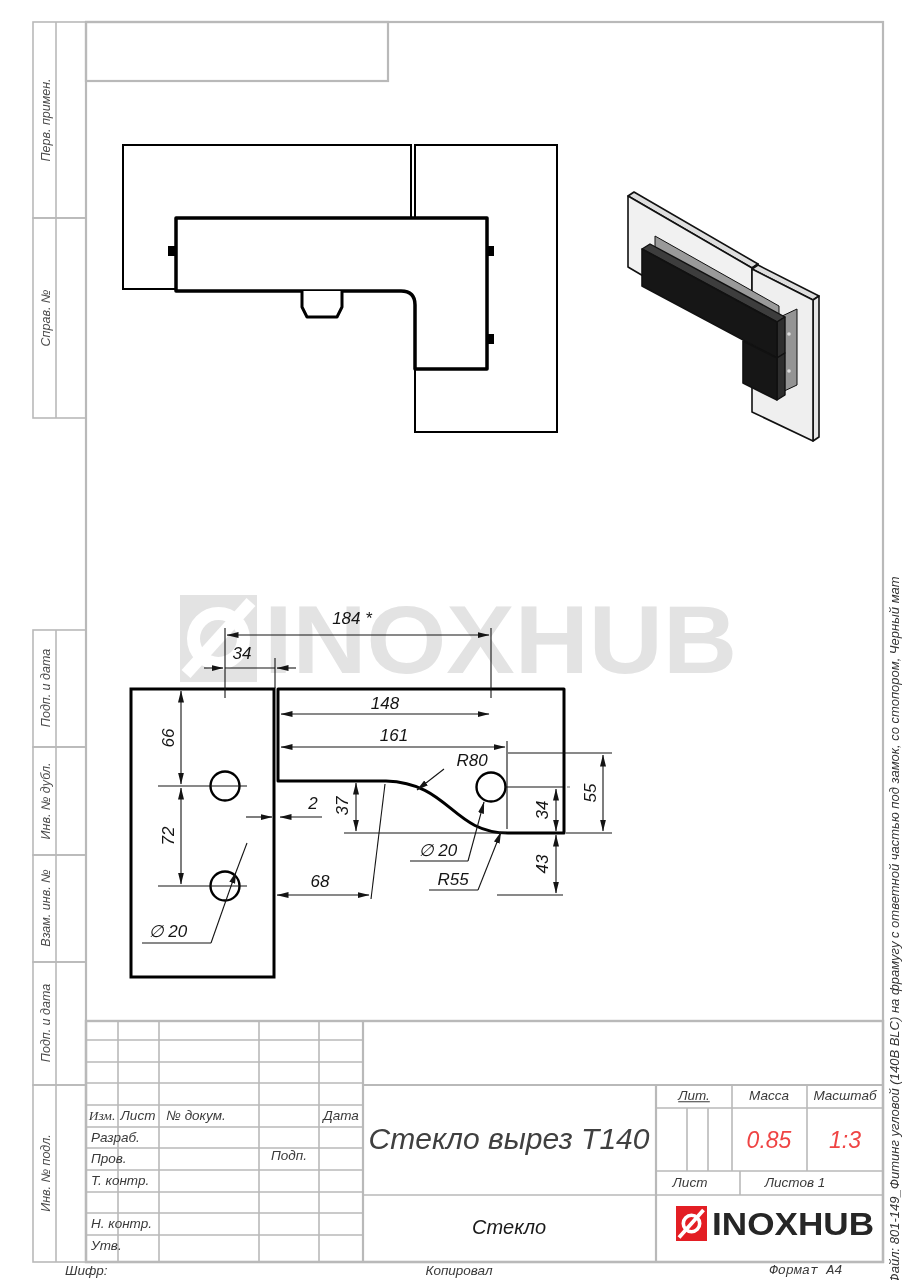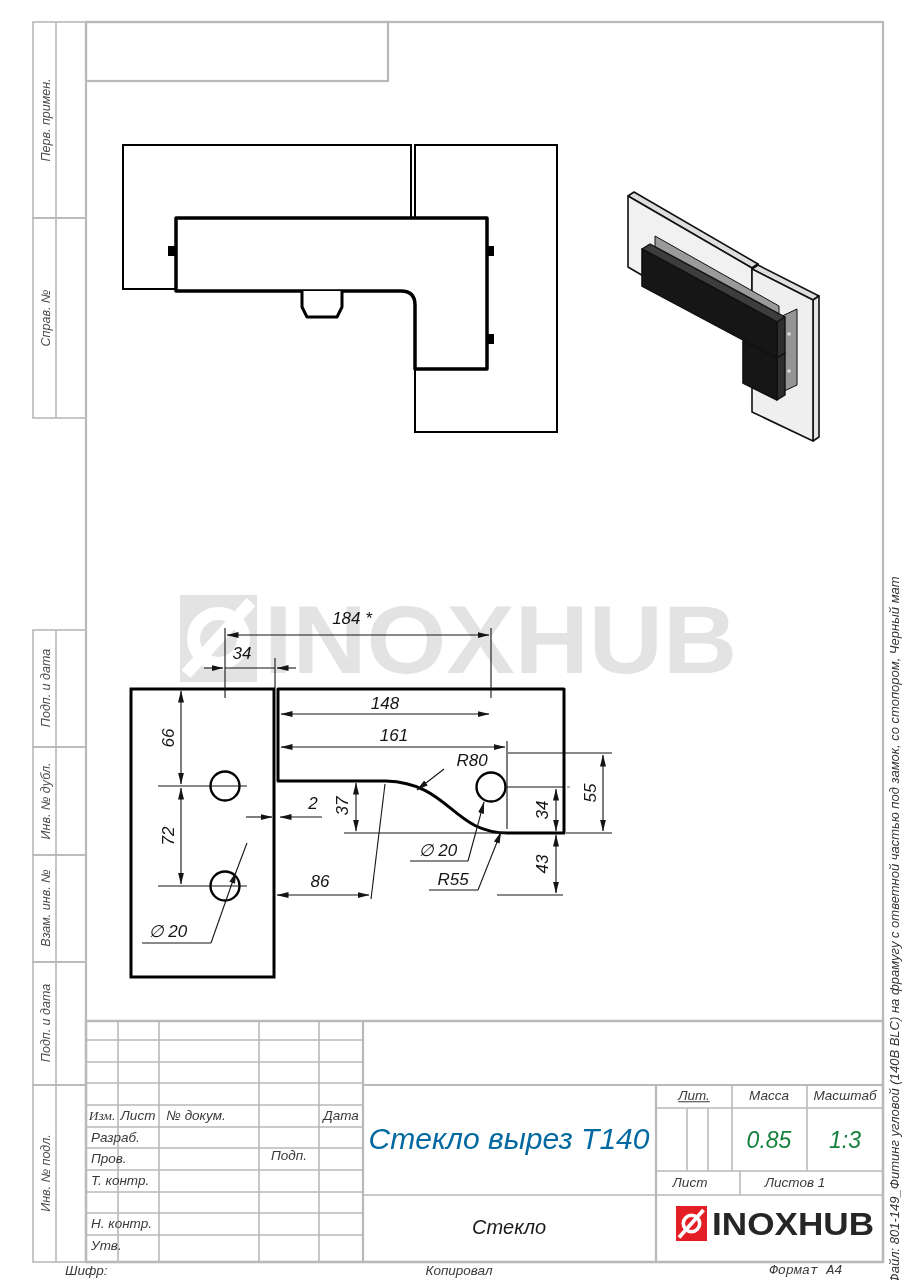--- a/index.html
+++ b/index.html
@@ -5,23 +5,23 @@
   html,body{margin:0;padding:0;background:#ffffff;}
   .page{position:relative;width:905px;height:1280px;background:#fff;overflow:hidden;
         font-family:"Liberation Sans",sans-serif;}
   svg{position:absolute;left:0;top:0;}
   .t{position:absolute;font-style:italic;font-size:17px;color:#141414;
      transform:translate(-50%,-50%);white-space:nowrap;line-height:1;}
   .rot{transform:translate(-50%,-50%) rotate(-90deg);}
   .lft{transform:translate(0,-50%);}
   .f13{font-size:13.5px;color:#3a3a3a;}
   .f12{font-size:12.5px;color:#4a4a4a;}
-  .title-main{font-size:30px;color:#0369a1;}
+  .title-main{font-size:30px;color:#404040;}
   .title-mat{font-size:20px;color:#1a1a1a;}
-  .val{font-size:23px;color:#15803d;}
+  .val{font-size:23px;color:#ef4444;}
   .note{font-size:13px;color:#333;}
 </style>
 </head>
 <body>
 
 <div class="page">
 
   <svg width="905" height="1280" viewBox="0 0 905 1280">
     <g>
       <rect x="180" y="595" width="77" height="87" fill="#e3e3e3"></rect>
@@ -196,21 +196,21 @@
   <div class="t" style="left:385px;top:703px;">148</div>
   <div class="t" style="left:394px;top:735px;">161</div>
   <div class="t" style="left:452px;top:760px;margin-left:20px;">R80</div>
   <div class="t rot" style="left:168px;top:738px;">66</div>
   <div class="t rot" style="left:168px;top:836px;">72</div>
   <div class="t" style="left:313px;top:803px;">2</div>
   <div class="t rot" style="left:342px;top:806px;">37</div>
   <div class="t rot" style="left:542px;top:810px;">34</div>
   <div class="t rot" style="left:590px;top:793px;">55</div>
   <div class="t rot" style="left:542px;top:864px;">43</div>
-  <div class="t" style="left:320px;top:881px;">86</div>
+  <div class="t" style="left:320px;top:881px;">68</div>
   <div class="t" style="left:168px;top:931px;">∅ 20</div>
   <div class="t" style="left:438px;top:850px;">∅ 20</div>
   <div class="t" style="left:453px;top:879px;">R55</div>
 
   <div class="t rot f12" style="left:46px;top:120px;">Перв. примен.</div>
   <div class="t rot f12" style="left:46px;top:318px;">Справ. №</div>
   <div class="t rot f12" style="left:46px;top:688px;">Подп. и дата</div>
   <div class="t rot f12" style="left:46px;top:801px;">Инв. № дубл.</div>
   <div class="t rot f12" style="left:46px;top:908px;">Взам. инв. №</div>
   <div class="t rot f12" style="left:46px;top:1023px;">Подп. и дата</div>

